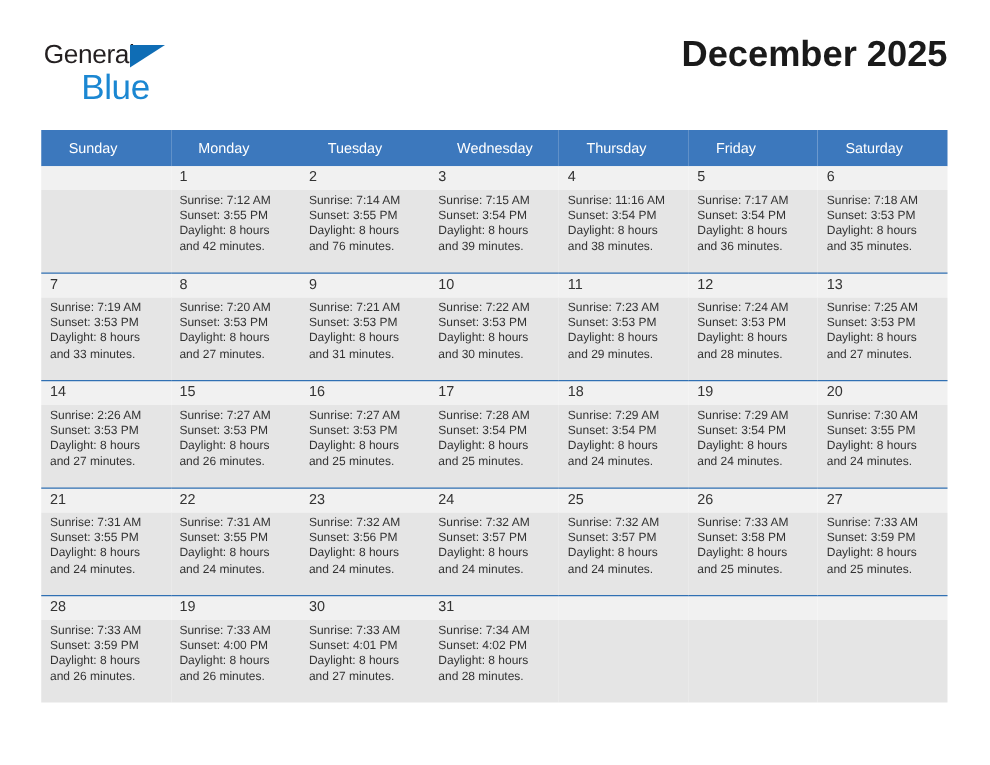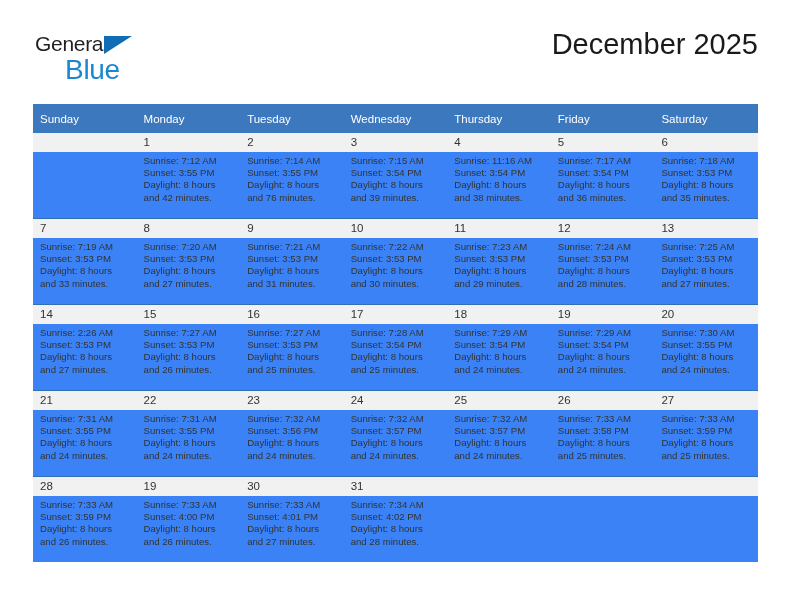--- a/index.html
+++ b/index.html
@@ -65,21 +65,21 @@
 
   .title-wrap {
     position: absolute;
     right: 0;
     top: 0;
     text-align: right;
     width: 480px;
   }
   .cal-title {
     font-size: 29px;
-    font-weight: normal;
+    font-weight: bold;
     color: #1a1a1a;
     line-height: 36px;
     white-space: nowrap;
   }
   .cal-subtitle {
     margin-top: 7px;
     font-size: 14.5px;
     color: #1a1a1a;
     line-height: 18px;
     white-space: nowrap;
@@ -93,37 +93,37 @@
     width: 725px;
     border-collapse: collapse;
     table-layout: fixed;
   }
   .cal th {
     background: #3c78bd;
     color: #ffffff;
     font-size: 11.5px;
     font-weight: normal;
     text-align: left;
-    padding: 5px 0 5px 7px;
+    padding: 5px 0 5px 22px;
     height: 19px;
     border: none;
   }
   .cal col { width: 103.57px; }
 
   .daynum-row td {
     background: #f1f1f1;
     font-size: 11.5px;
     color: #333333;
     padding: 3px 0 2px 7px;
     height: 14px;
     vertical-align: top;
     border: none;
   }
   .info-row td {
-    background: #3b82f6;
+    background: #e5e5e5;
     font-size: 9.6px;
     color: #333333;
     line-height: 12.2px;
     padding: 3px 6px 5px 7px;
     height: 58px;
     vertical-align: top;
     border: none;
     border-bottom: 1.6px solid #3070b3;
     margin-top: 13px;
   }

